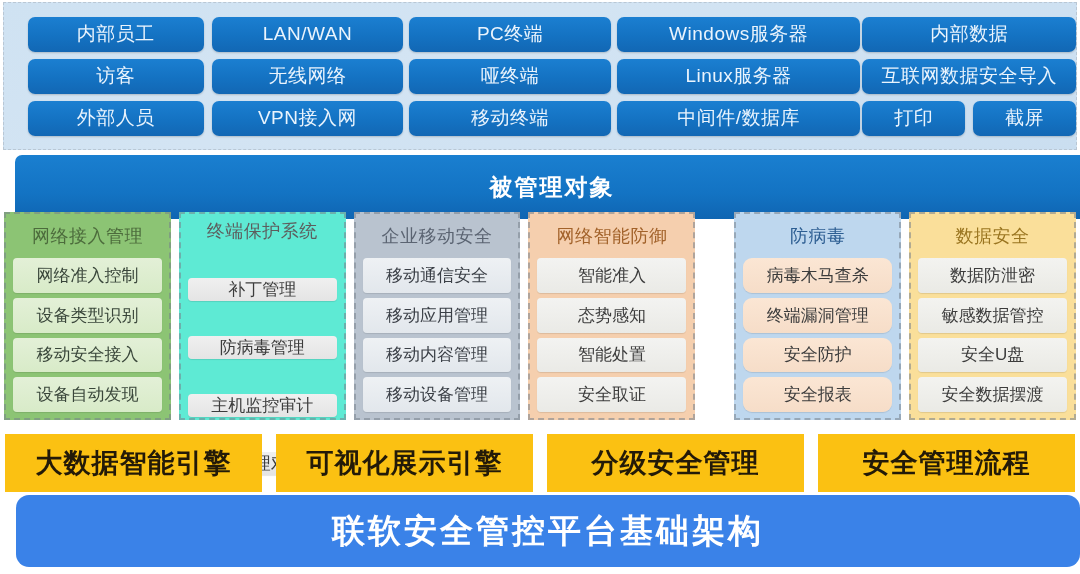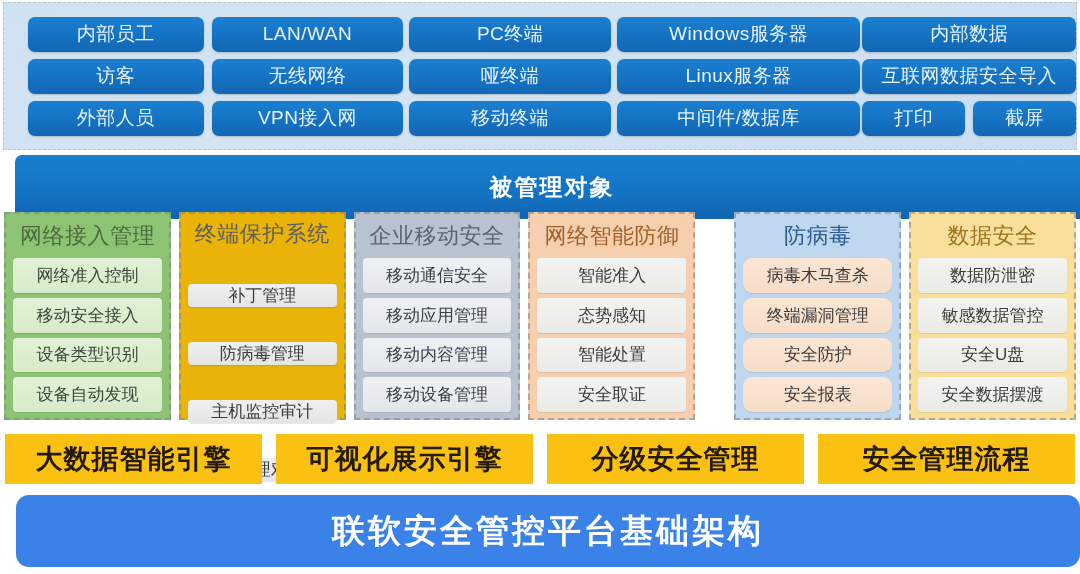--- a/index.html
+++ b/index.html
@@ -99,42 +99,42 @@
     padding: 5px 7px 6px 7px;
     display: flex;
     flex-direction: column;
     gap: 5px;
   }
   .col-title {
     height: 34px;
     display: flex;
     align-items: center;
     justify-content: center;
-    font-size: 22px;
+    font-size: 18px;
     white-space: nowrap;
     letter-spacing: 0.5px;
   }
   .col-item {
     flex: 1;
     display: flex;
     align-items: center;
     justify-content: center;
     font-size: 17px;
     border-radius: 4px;
     color: #3a3a3a;
     white-space: nowrap;
     box-shadow: 0 1px 1px rgba(0,0,0,0.10);
   }
 
   
   .col-green { background: #8cc474; }
   .col-green .col-title { color: #4c6b3c; }
   .col-green .col-item { background: linear-gradient(180deg,#e3f0d7 0%, #d8ebc8 100%); color: #39463a; }
 
-  .col-gray { background: #eab308; gap: 35px; }
+  .col-gray { background: #5eead4; gap: 35px; }
   .col-gray .col-title { color: #5d5d5d; }
   .col-gray .col-item { background: linear-gradient(180deg,#f0f0f0 0%, #e4e4e4 100%); color: #3c3c3c; }
 
   .col-bluegray { background: #b9c3cf; }
   .col-bluegray .col-title { color: #5b6472; }
   .col-bluegray .col-item { background: linear-gradient(180deg,#eef1f4 0%, #e2e7ec 100%); color: #3a3f46; }
 
   .col-orange { background: #f5cfae; }
   .col-orange .col-title { color: #a2622a; }
   .col-orange .col-item { background: linear-gradient(180deg,#f3f3f1 0%, #eaeae6 100%); color: #3c3c3c; }
@@ -146,21 +146,21 @@
   .col-yellow { background: #fadf9a; }
   .col-yellow .col-title { color: #9a7520; }
   .col-yellow .col-item { background: linear-gradient(180deg,#f3f3f0 0%, #eaeae5 100%); color: #3c3c3c; }
 
   
   #engine-row {
     position: absolute;
     left: 5px;
     top: 434px;
     width: 1070px;
-    height: 50px;
+    height: 58px;
     display: flex;
     flex-direction: row;
     gap: 14px;
   }
   .engine-bar {
     flex: 1;
     background: #fbc112;
     display: flex;
     align-items: center;
     justify-content: center;
@@ -229,22 +229,22 @@
 
 </div>
 
 <div id="managed-banner">被管理对象</div>
 
 <div id="columns">
 
   <div class="column col-green">
     <div class="col-title">网络接入管理</div>
     <div class="col-item">网络准入控制</div>
+    <div class="col-item">设备类型识别</div>
     <div class="col-item">移动安全接入</div>
-    <div class="col-item">设备类型识别</div>
     <div class="col-item">设备自动发现</div>
   </div>
 
   <div class="column col-gray">
     <div class="col-title">终端保护系统</div>
     <div class="col-item">补丁管理</div>
     <div class="col-item">防病毒管理</div>
     <div class="col-item">主机监控审计</div>
     <div class="col-item">被管理对象</div>
   </div>

